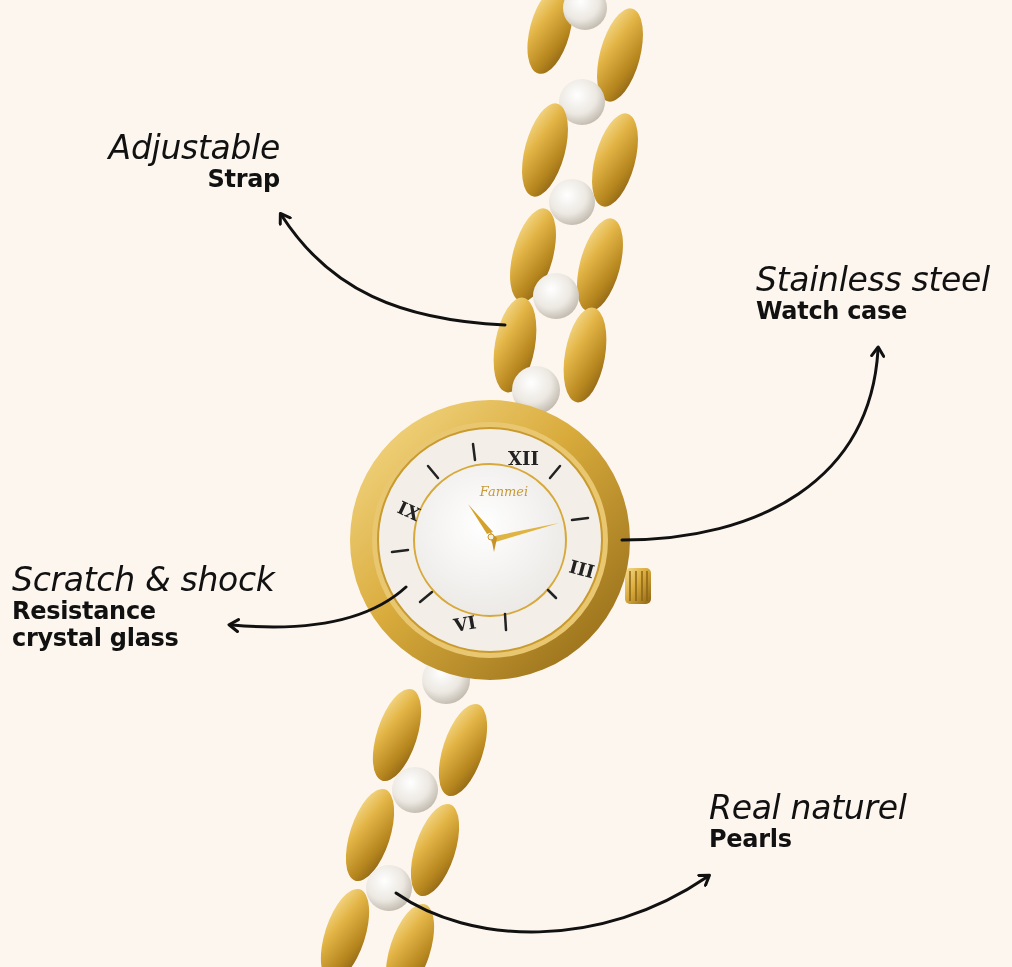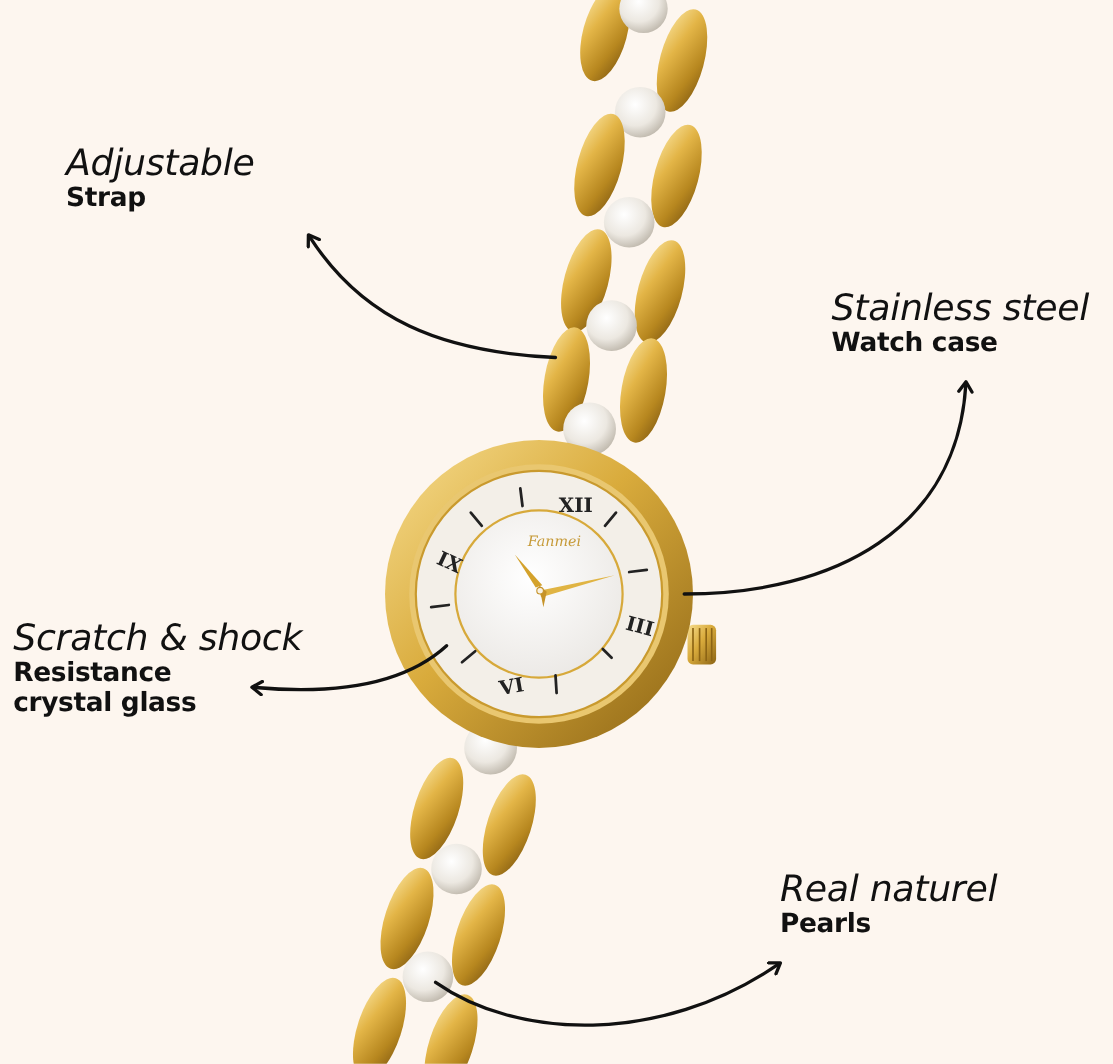--- a/index.html
+++ b/index.html
@@ -8,21 +8,21 @@
       background: #fdf6ef;
       font-family: "DejaVu Sans", "Liberation Sans", sans-serif;
       color: #111;
       position: relative;
     }
     .canvas { position: absolute; left: 0; top: 0; width: 1012px; height: 967px; }
     svg.art { position: absolute; left: 0; top: 0; }
     .label { position: absolute; line-height: 1.1; }
     .label .sub { display: block; font-style: italic; font-weight: 400; font-size: 33px; letter-spacing: -0.3px; }
     .label .main { display: block; font-weight: 700; font-size: 24px; letter-spacing: -0.3px; }
-    .right-align { text-align: left; }
+    .right-align { text-align: right; }
   </style>
 </head>
 <body>
 
 <div class="canvas">
 
   <svg class="art" width="1012" height="967" viewBox="0 0 1012 967">
     <defs>
       <linearGradient id="goldLeaf" x1="0" y1="0" x2="1" y2="1">
         <stop offset="0" stop-color="#fbe6a2"></stop>

